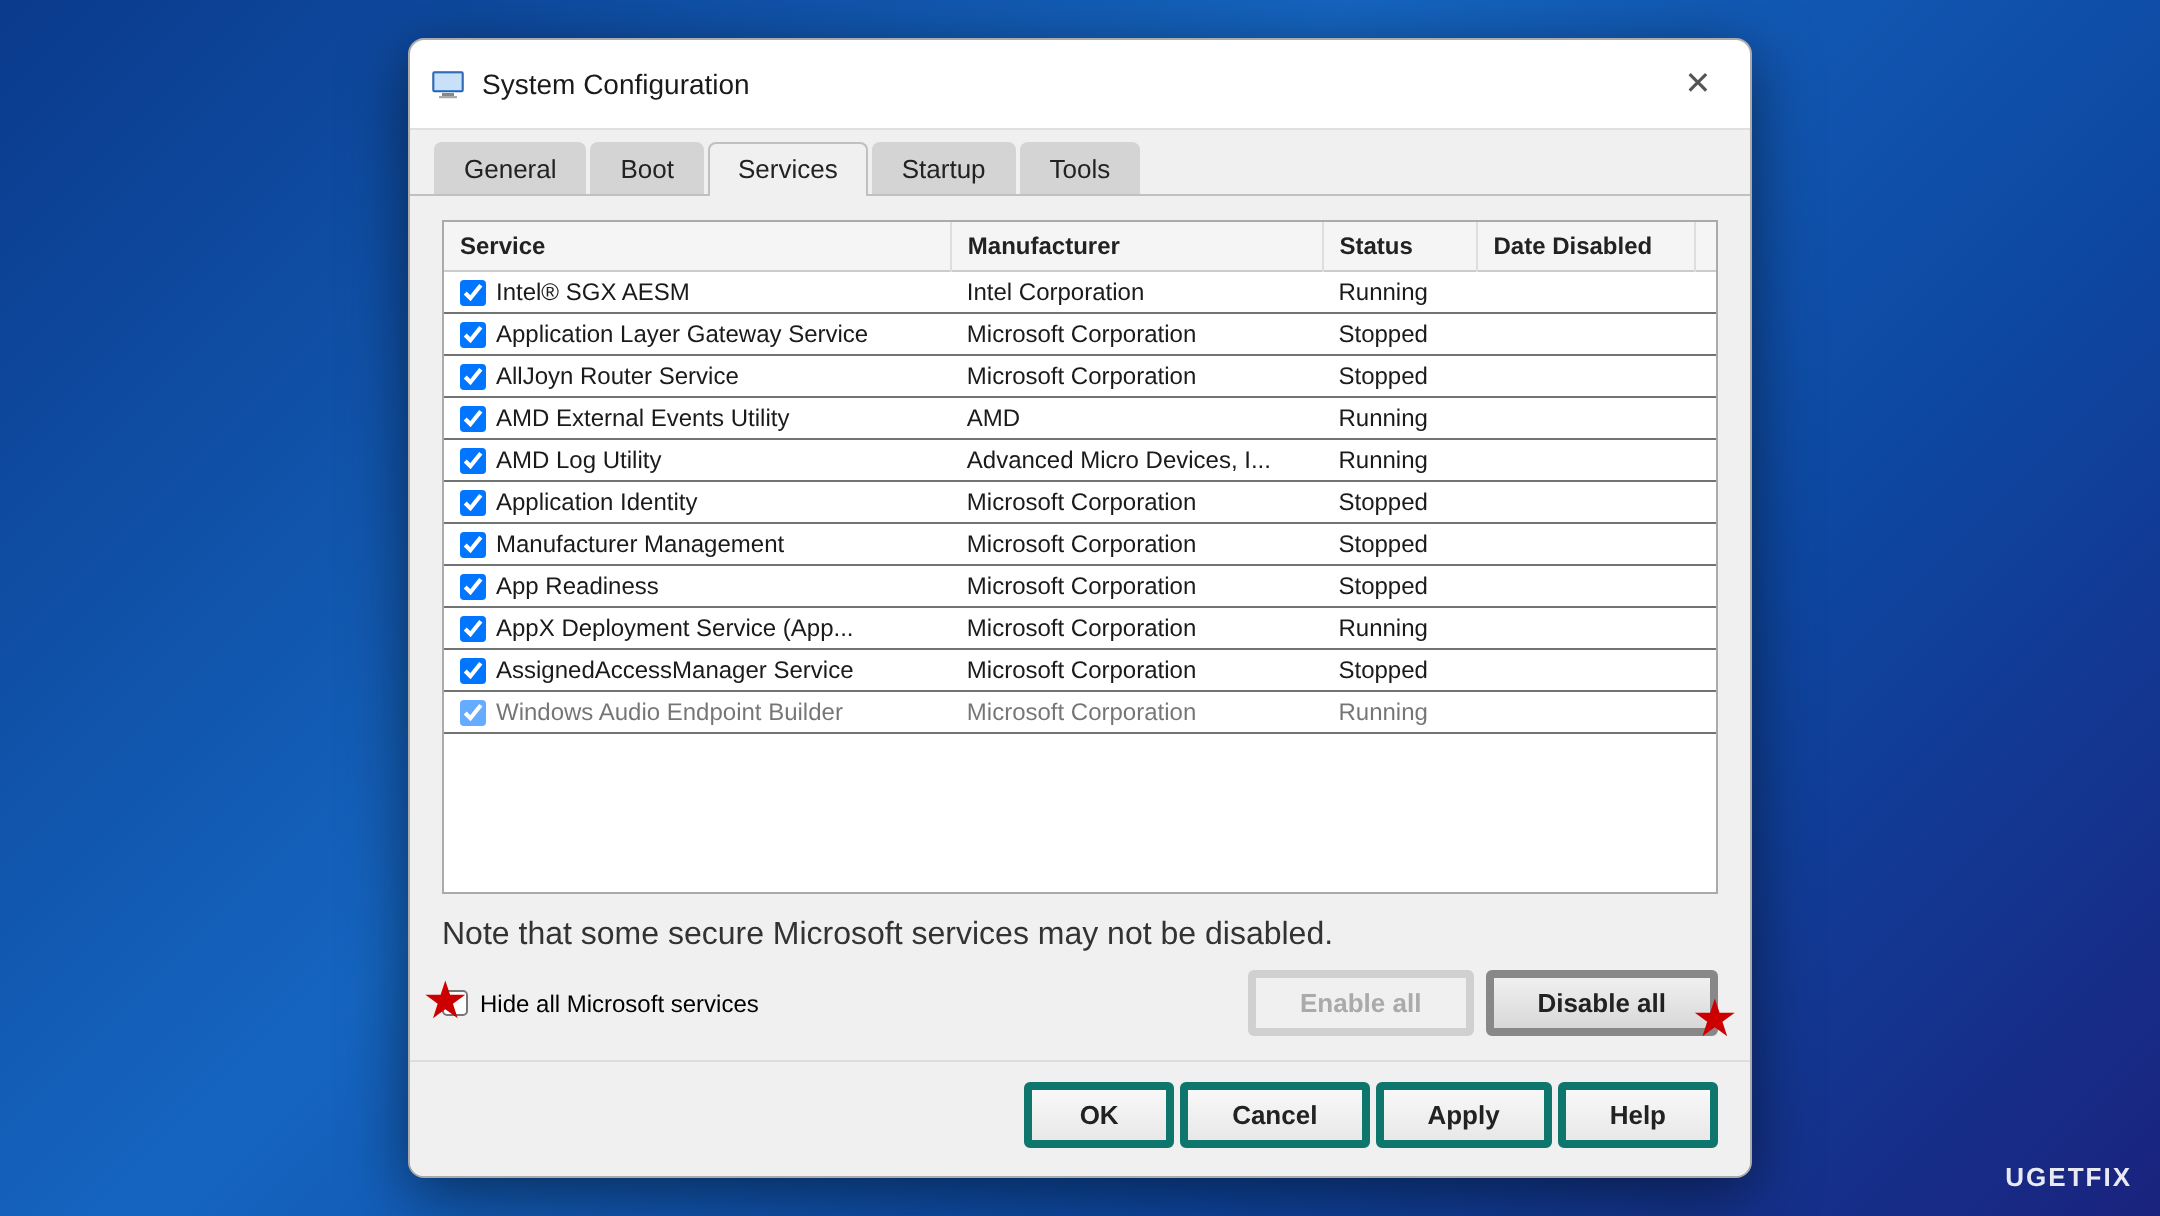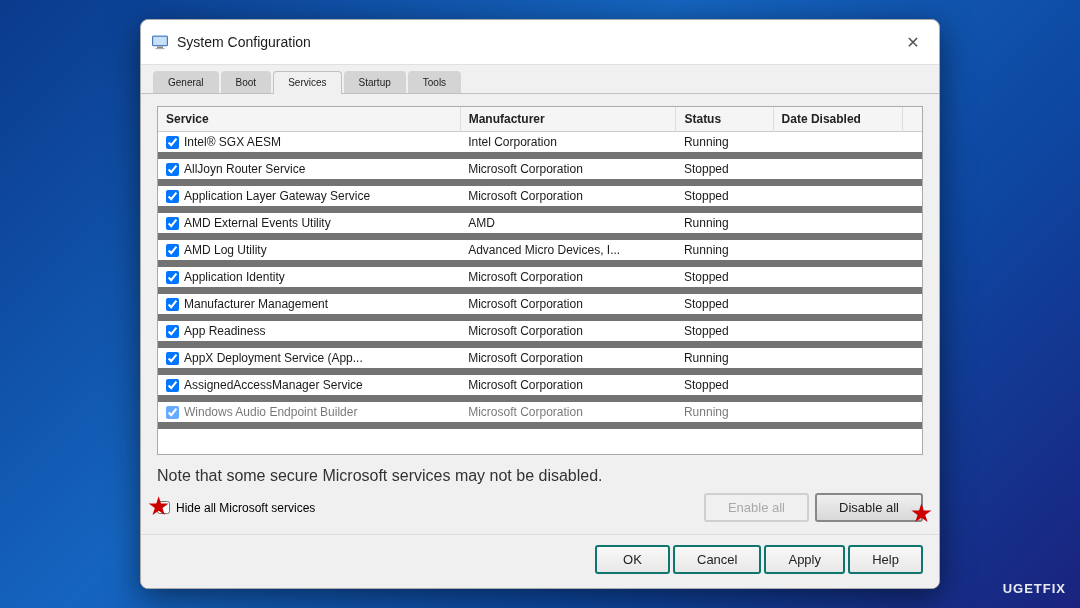--- a/index.html
+++ b/index.html
@@ -25,21 +25,21 @@
       font-weight: bold;
       letter-spacing: 1px;
       opacity: 0.9;
     }
 
     
     .window {
       background: #f0f0f0;
       border: 1px solid #aaa;
       border-radius: 8px;
-      width: 800px;
+      width: 672px;
       min-height: 570px;
       box-shadow: 0 8px 32px rgba(0,0,0,0.5);
       display: flex;
       flex-direction: column;
       overflow: hidden;
     }
 
     
     .title-bar {
       background: #ffffff;
@@ -85,21 +85,21 @@
       border-bottom: 1px solid #c0c0c0;
     }
     .tab {
       padding: 5px 14px;
       border: 1px solid transparent;
       border-bottom: none;
       border-radius: 4px 4px 0 0;
       cursor: pointer;
       background: #d4d4d4;
       color: #222;
-      font-size: 10px;
+      font-size: 13px;
     }
     .tab.active {
       background: #f0f0f0;
       border-color: #c0c0c0;
       border-bottom-color: #f0f0f0;
       margin-bottom: -1px;
       z-index: 1;
     }
 
     
@@ -137,21 +137,21 @@
       white-space: nowrap;
     }
     .services-table thead th:last-child { border-right: none; }
     .col-service { width: 280px; }
     .col-manufacturer { width: 200px; }
     .col-status { width: 90px; }
     .col-date { width: 120px; }
     .col-scroll { width: 18px; padding: 0 !important; }
 
     .services-table tbody tr {
-      border-bottom: 7px solid #737373;
+      border-bottom: 1px solid #737373;
     }
 
     .services-table tbody td {
       padding: 3px 8px;
       font-size: 12px;
       color: #1a1a1a;
       white-space: nowrap;
       overflow: hidden;
       text-overflow: ellipsis;
     }
@@ -201,27 +201,28 @@
     .dialog-buttons {
       display: flex;
       justify-content: flex-end;
       gap: 3px;
       padding: 10px 16px 14px 16px;
       background: #f0f0f0;
       border-top: 1px solid #ddd;
     }
     .btn {
       padding: 5px 22px;
-      border: 2px solid #0f766e;
+      border: 4px solid #0f766e;
       border-radius: 3px;
       background: linear-gradient(to bottom, #f8f8f8, #e8e8e8);
       cursor: pointer;
       font-size: 13px;
       color: #222;
       min-width: 75px;
+      font-weight: bold;
     }
     .btn:disabled, .btn.disabled {
       color: #aaa;
       background: #f0f0f0;
       cursor: default;
       border-color: #d0d0d0;
     }
     .btn.btn-prominent {
       background: linear-gradient(to bottom, #f0f0f0, #d8d8d8);
       border-color: #888;
@@ -301,32 +302,32 @@
                 </div>
               </td>
               <td>Intel Corporation</td>
               <td>Running</td>
               <td></td>
             </tr>
             <tr>
               <td>
                 <div class="check-cell">
                   <input type="checkbox" checked="" style="">
+                  <span>Application Layer Gateway Service</span>
+                </div>
+              </td>
+              <td>Microsoft Corporation</td>
+              <td>Stopped</td>
+              <td></td>
+            </tr>
+            <tr>
+              <td>
+                <div class="check-cell">
+                  <input type="checkbox" checked="" style="">
                   <span>AllJoyn Router Service</span>
-                </div>
-              </td>
-              <td>Microsoft Corporation</td>
-              <td>Stopped</td>
-              <td></td>
-            </tr>
-            <tr>
-              <td>
-                <div class="check-cell">
-                  <input type="checkbox" checked="" style="">
-                  <span>Application Layer Gateway Service</span>
                 </div>
               </td>
               <td>Microsoft Corporation</td>
               <td>Stopped</td>
               <td></td>
             </tr>
             <tr>
               <td>
                 <div class="check-cell">
                   <input type="checkbox" checked="" style="">

